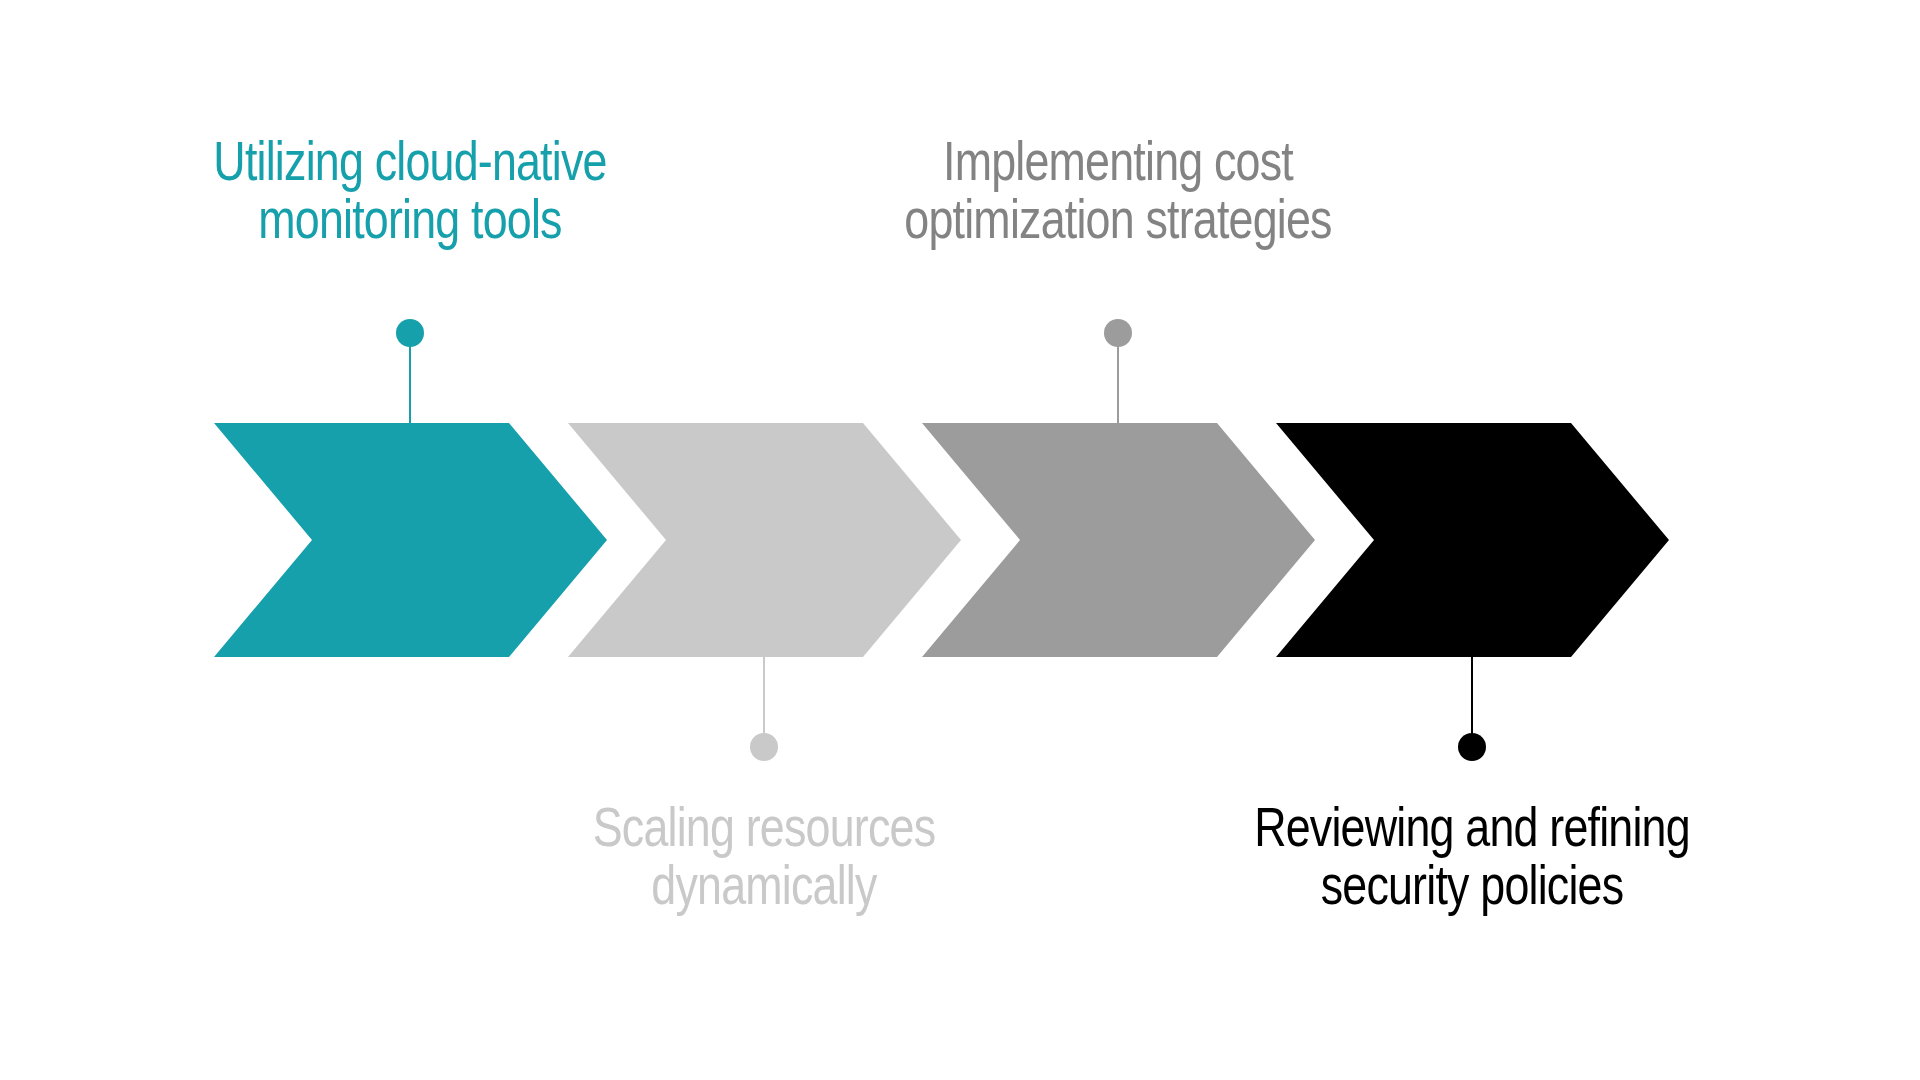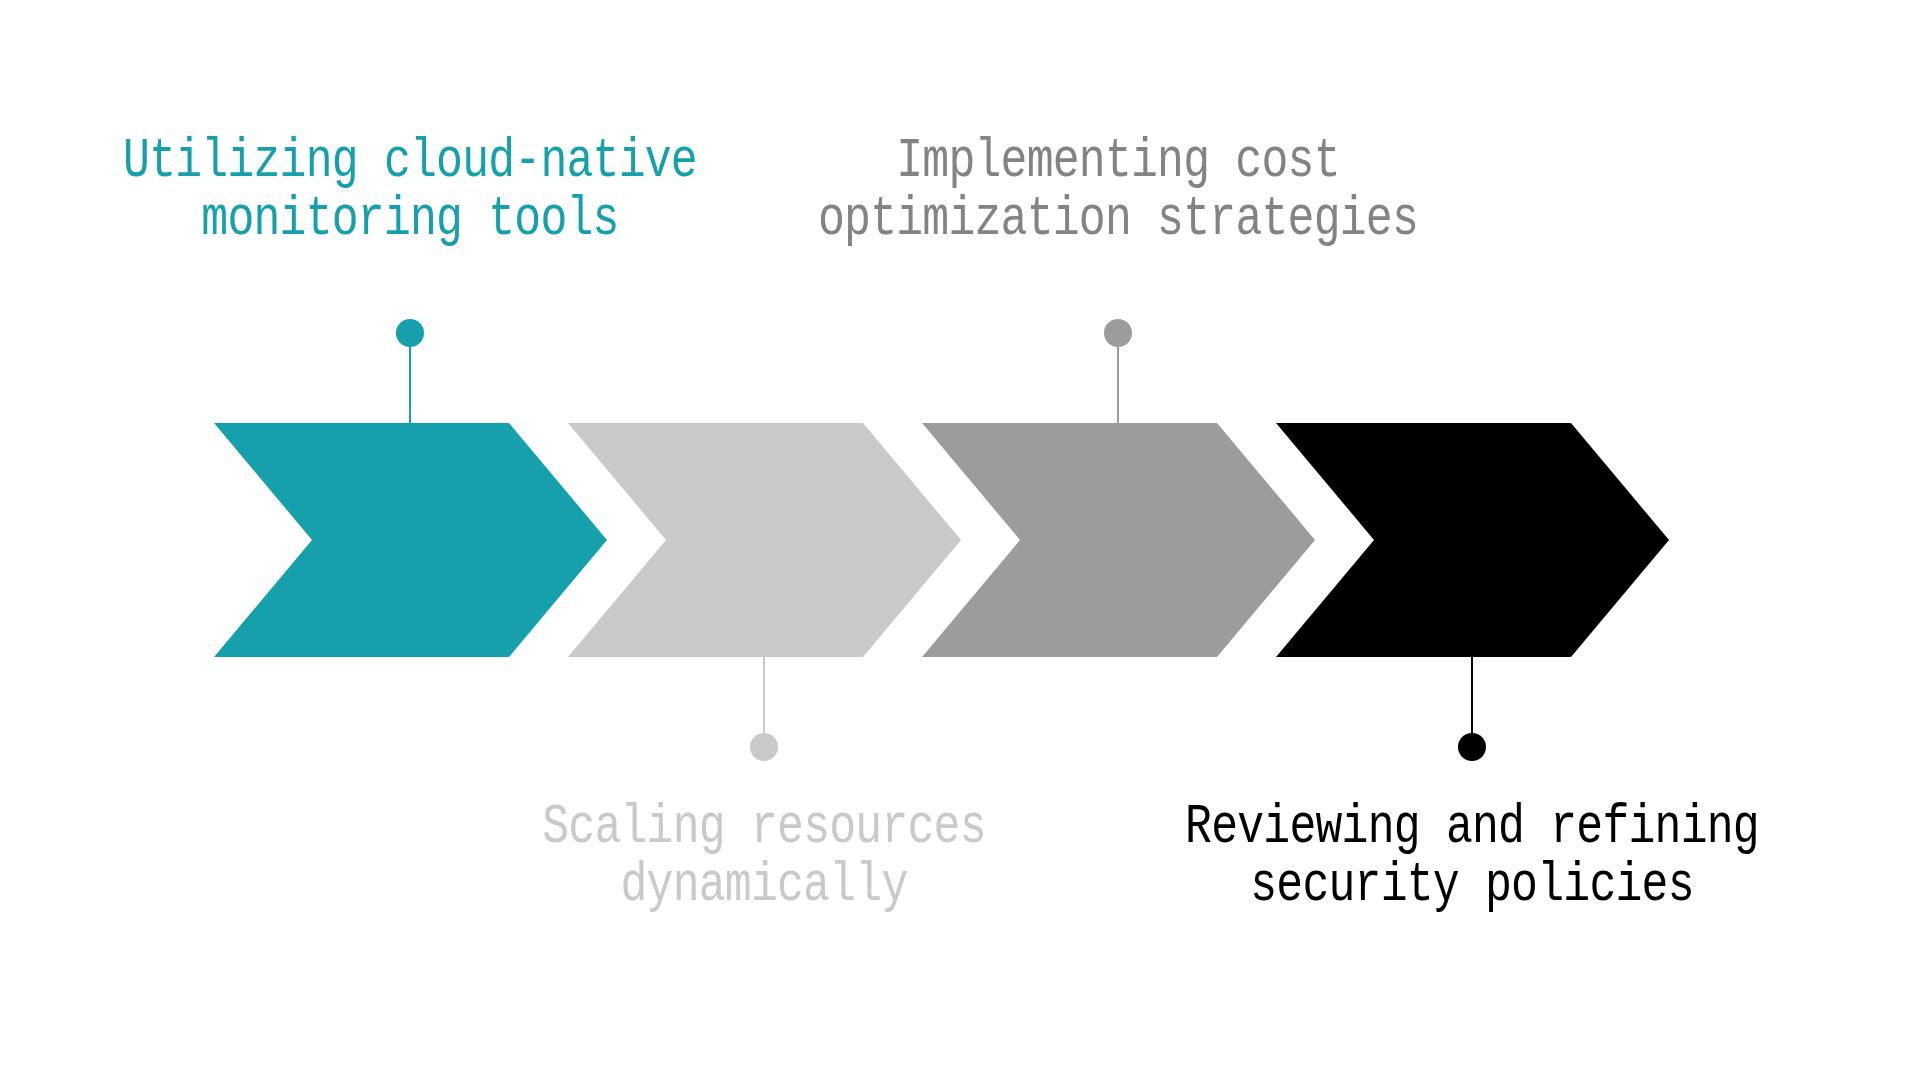--- a/index.html
+++ b/index.html
@@ -6,21 +6,21 @@
     margin: 0;
     padding: 0;
     background: #ffffff;
   }
   .canvas {
     position: relative;
     width: 1800px;
     height: 1080px;
     background: #ffffff;
     overflow: hidden;
-    font-family: Liberation Mono, monospace;
+    font-family: Liberation Sans, sans-serif;
   }
   .arrows-svg {
     position: absolute;
     left: 0;
     top: 0;
   }
   .step-label {
     position: absolute;
     text-align: center;
     font-size: 56px;

